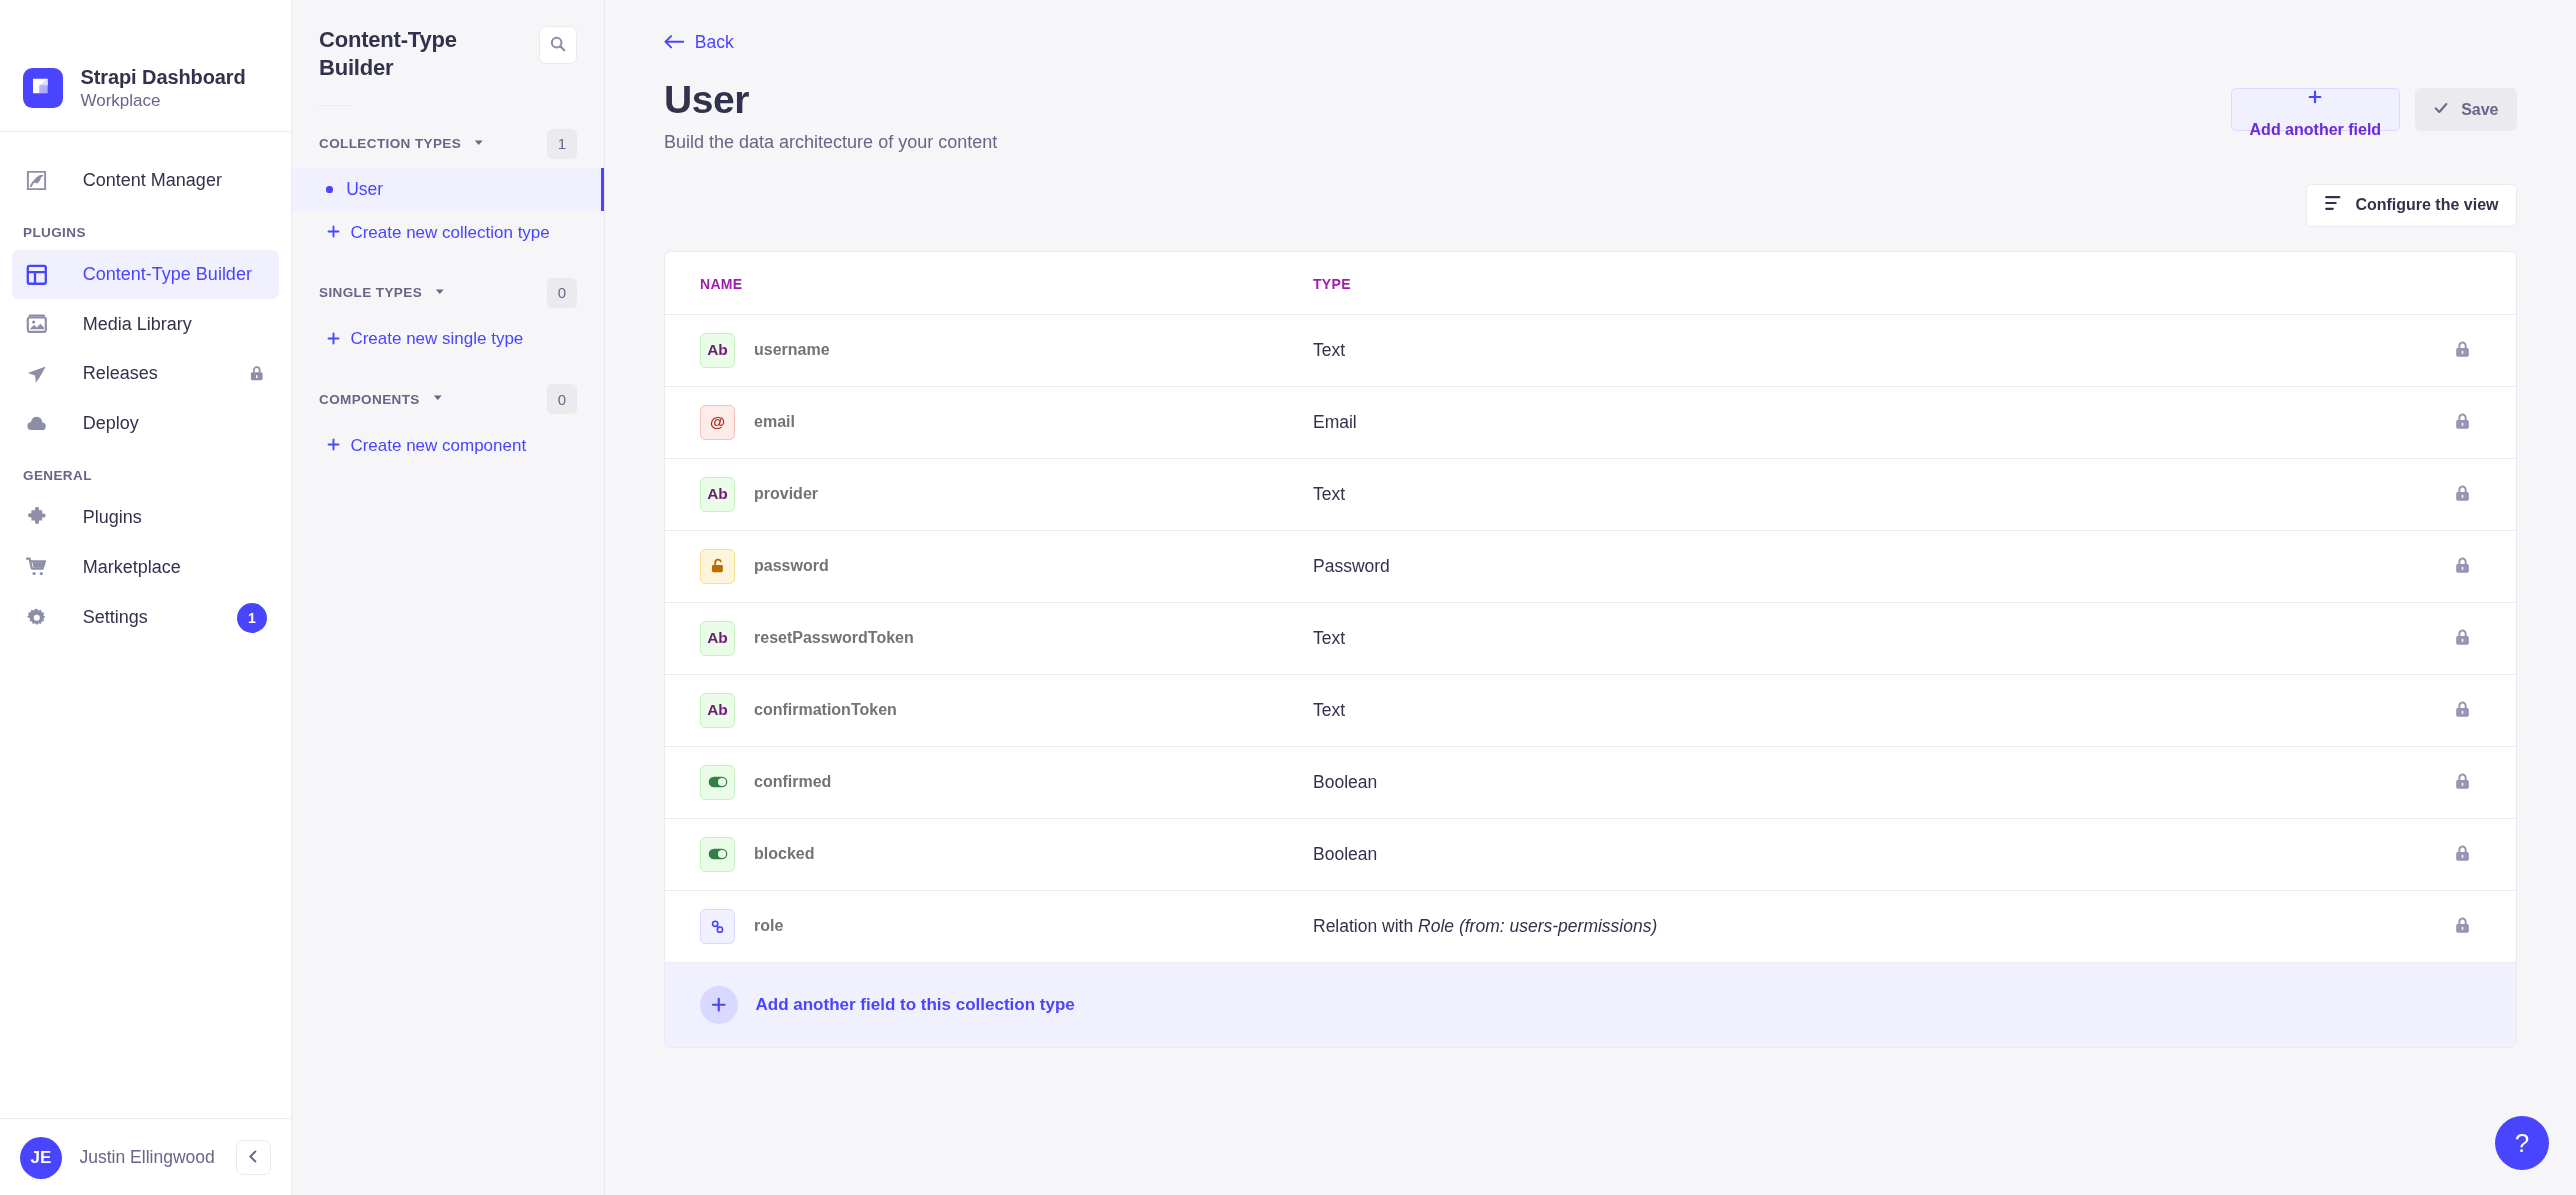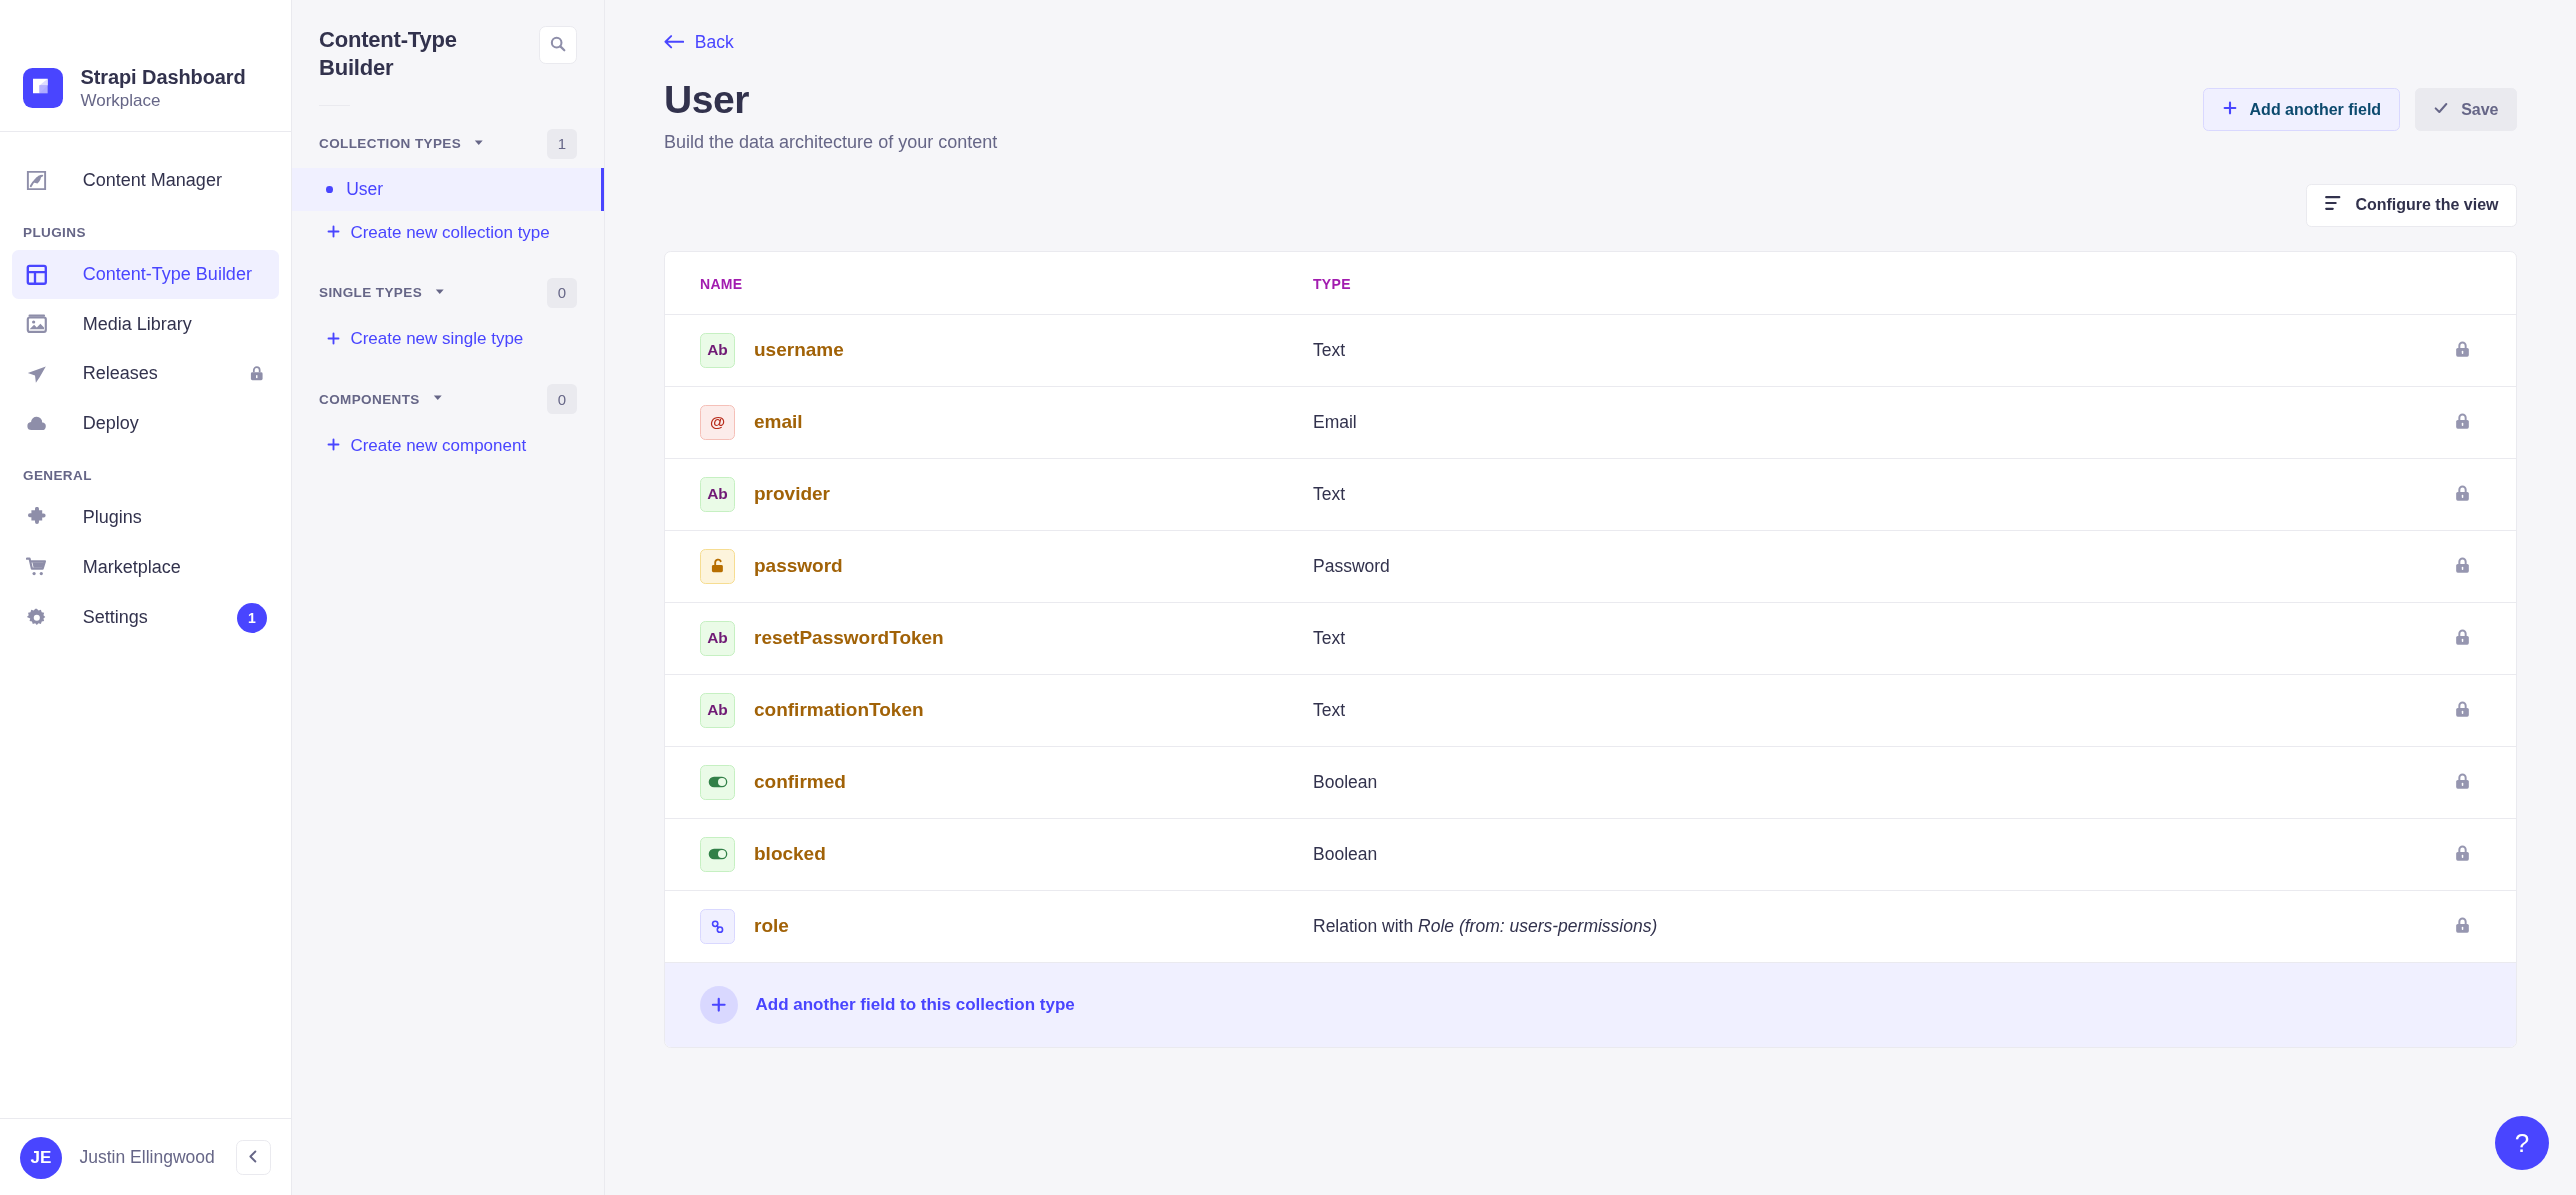--- a/index.html
+++ b/index.html
@@ -136,21 +136,21 @@
   .title-block { flex: 1; }
   .page-title { font-size: 39px; font-weight: bold; color: #32324d; letter-spacing: -0.4px; line-height: 1.08; }
   .page-sub { font-size: 18px; color: #666687; margin-top: 10.8px; }
   .hdr-actions { display: flex; align-items: center; gap: 15px; margin-top: 9.4px; }
   .btn {
     display: flex; align-items: center; gap: 12px;
     height: 43px; padding: 0 17.5px; border-radius: 5.4px;
     font-size: 16px; font-weight: bold; cursor: pointer;
     border: 1.3px solid transparent;
   }
-  .btn-secondary { background: #f0f0ff; border-color: #d9d8ff; color: #0c4a6e; }
+  .btn-secondary { background: #f0f0ff; border-color: #d9d8ff; color: #6d28d9; flex-direction: column; }
   .btn-disabled { background: #eaeaef; border-color: #eaeaef; color: #666687; cursor: not-allowed; }
 
   .configure-row { display: flex; justify-content: flex-end; padding: 31px 59px 0 59px; }
   .btn-white {
     background: #ffffff; border: 1.3px solid #eaeaef; color: #32324d;
     display: flex; align-items: center; gap: 13.5px;
     height: 43px; padding: 0 17.5px; border-radius: 5.4px;
     font-size: 16px; font-weight: bold; cursor: pointer;
   }
 
@@ -177,21 +177,21 @@
   .type-chip {
     width: 35px; height: 35px; border-radius: 5.4px; flex: 0 0 35px;
     display: flex; align-items: center; justify-content: center;
     font-size: 15.5px; font-weight: bold;
   }
   .chip-text { background: #eafbe7; border: 1.3px solid #c6f0c2; color: #701a75; }
   .chip-email { background: #fcecea; border: 1.3px solid #f5c0b8; color: #b72b1a; }
   .chip-password { background: #fdf4dc; border: 1.3px solid #f6dd92; color: #b76e00; }
   .chip-boolean { background: #eafbe7; border: 1.3px solid #c6f0c2; }
   .chip-relation { background: #f0f0ff; border: 1.3px solid #d9d8ff; }
-  .field-name { font-size: 19px; font-weight: bold; color: #a16207; }
+  .field-name { font-size: 16px; font-weight: bold; color: #737373; }
   .cell-type { font-size: 17.5px; color: #32324d; }
   .cell-type em { font-style: italic; }
   .cell-act { text-align: center; }
 
   .add-field-row {
     display: flex; align-items: center; gap: 17.5px;
     background: #f0f0ff; padding: 23px 35px;
     cursor: pointer; border-top: 1.3px solid #eaeaef;
   }
   .add-circle {

